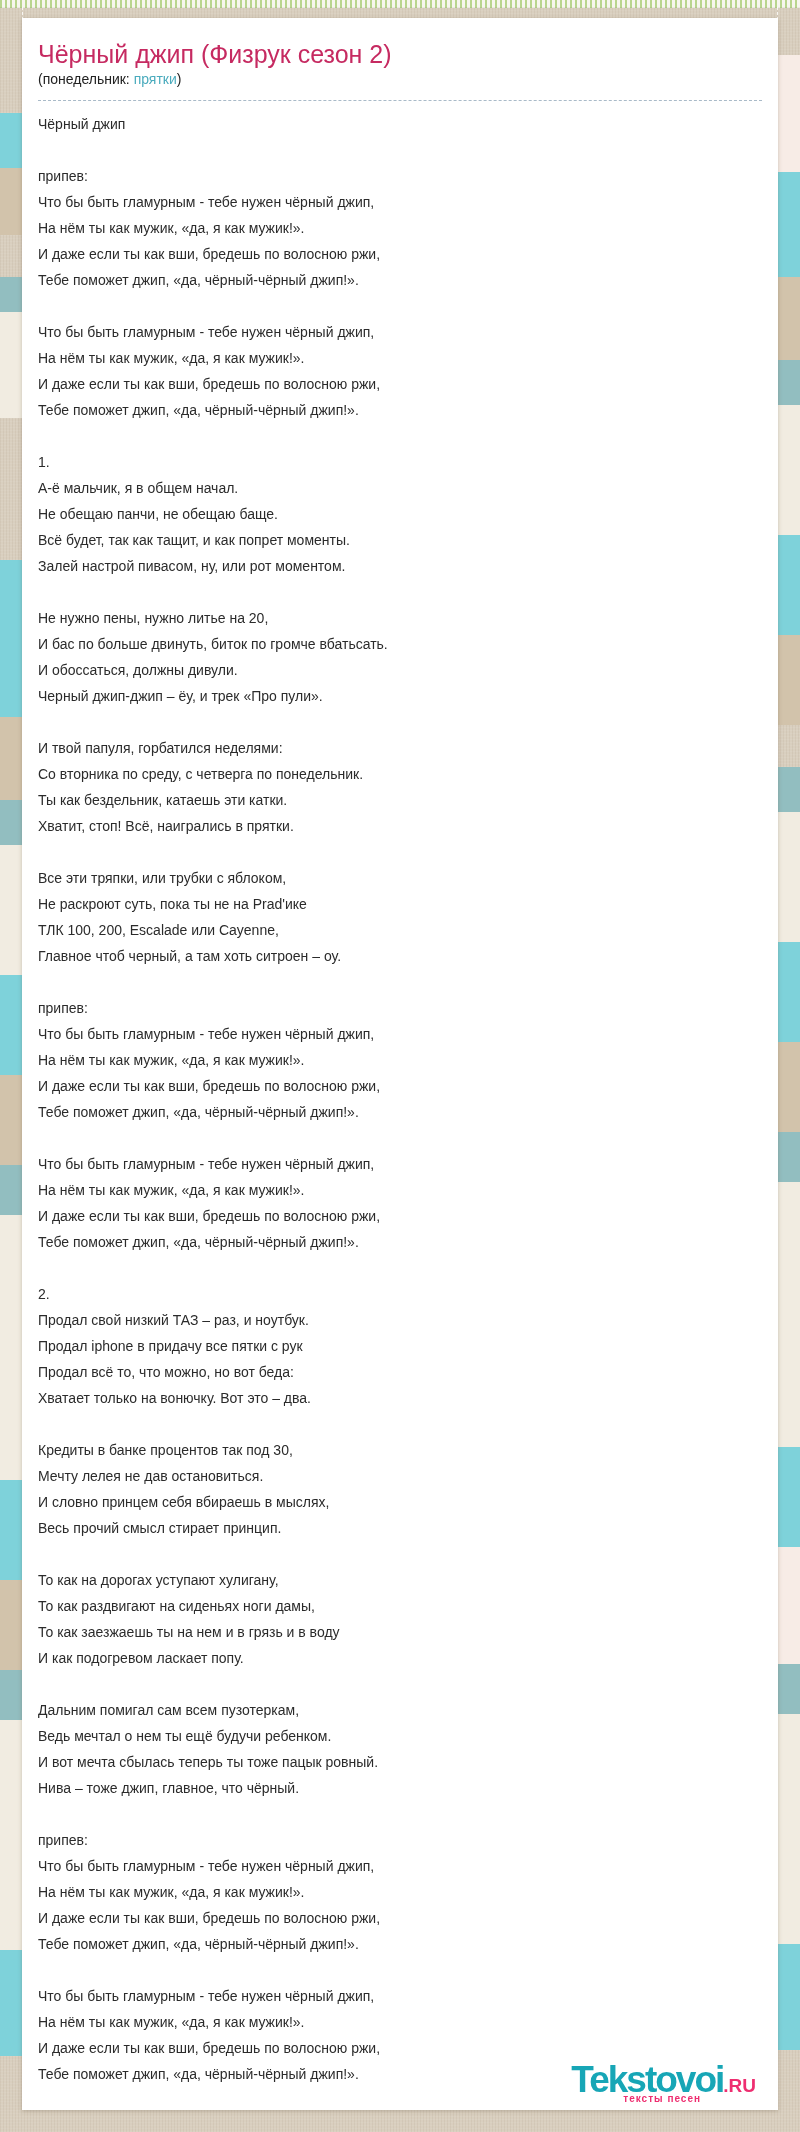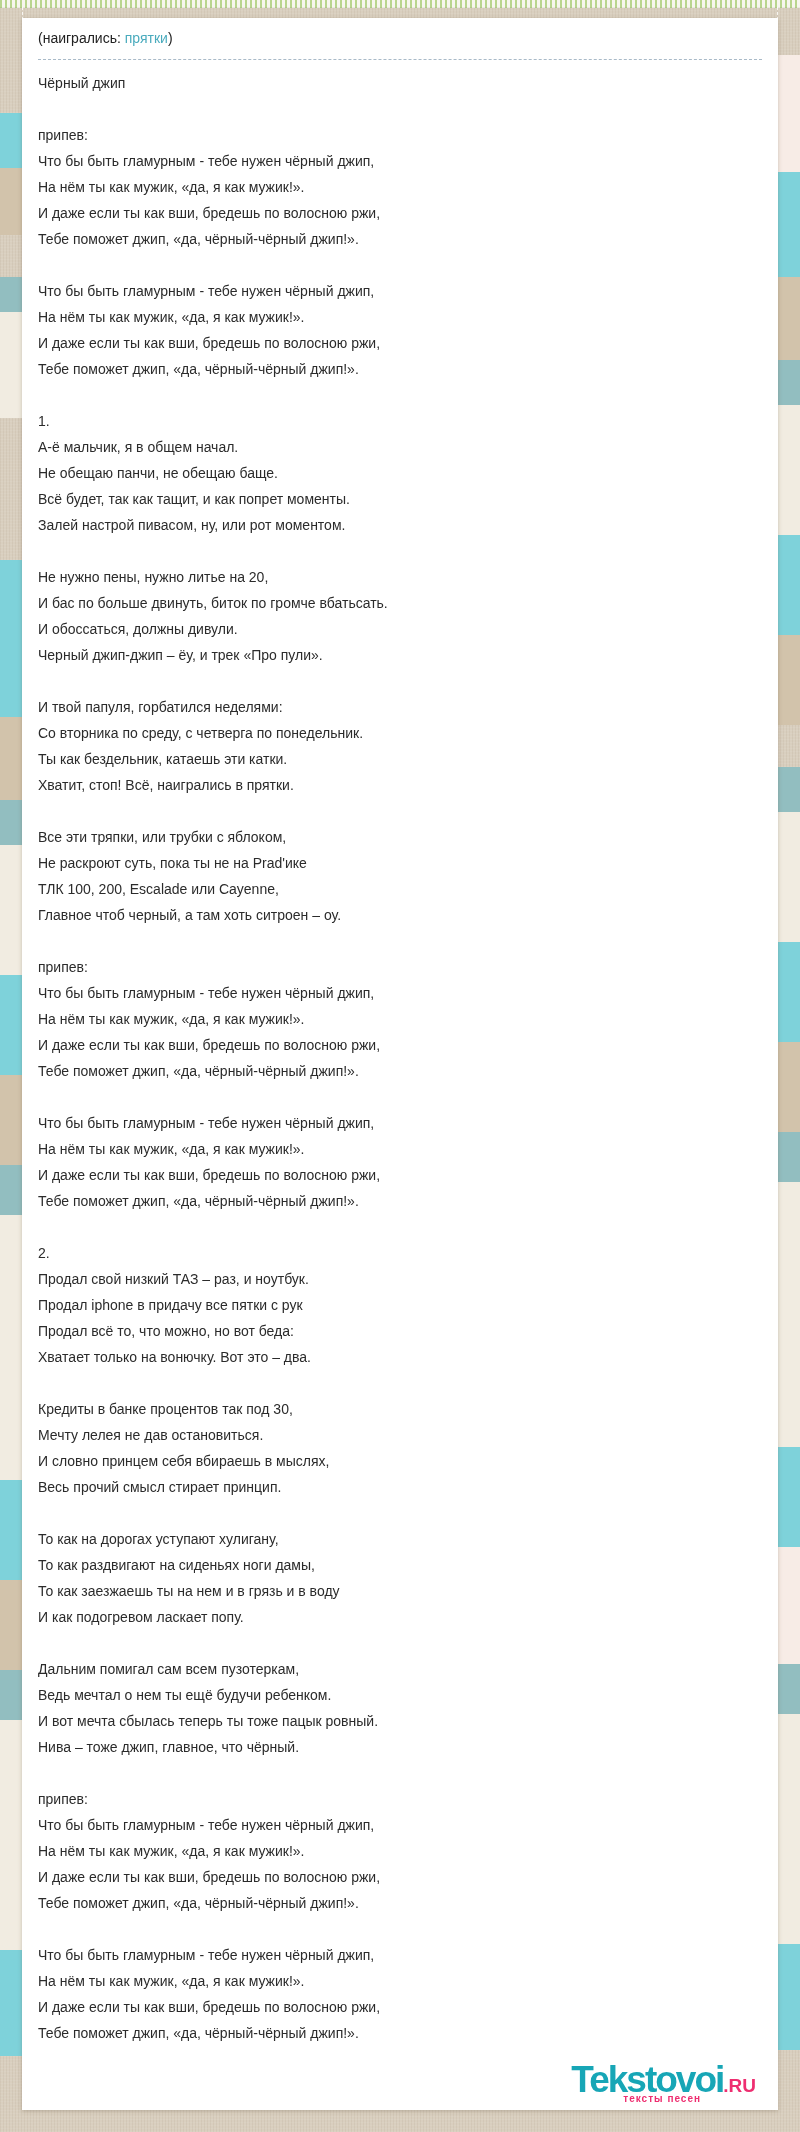--- a/index.html
+++ b/index.html
@@ -147,23 +147,24 @@
   }
 </style>
 </head>
 <body>
 
 <div class="top-dots"></div>
 <div class="strip strip-left"></div>
 <div class="strip strip-right"></div>
 
 <main class="card">
+  <h1 class="title">Чёрный джип (Физрук сезон 2)</h1>
 
   <div class="artist-line">
-    <span>(наигрались:</span>
+    <span>(понедельник:</span>
     <a class="artist-link" href="#">прятки</a><span>)</span>
   </div>
 
   <div class="lyrics">Чёрный джип
 
 припев:
 Что бы быть гламурным - тебе нужен чёрный джип,
 На нём ты как мужик, «да, я как мужик!».
 И даже если ты как вши, бредешь по волосною ржи,
 Тебе поможет джип, «да, чёрный-чёрный джип!».

